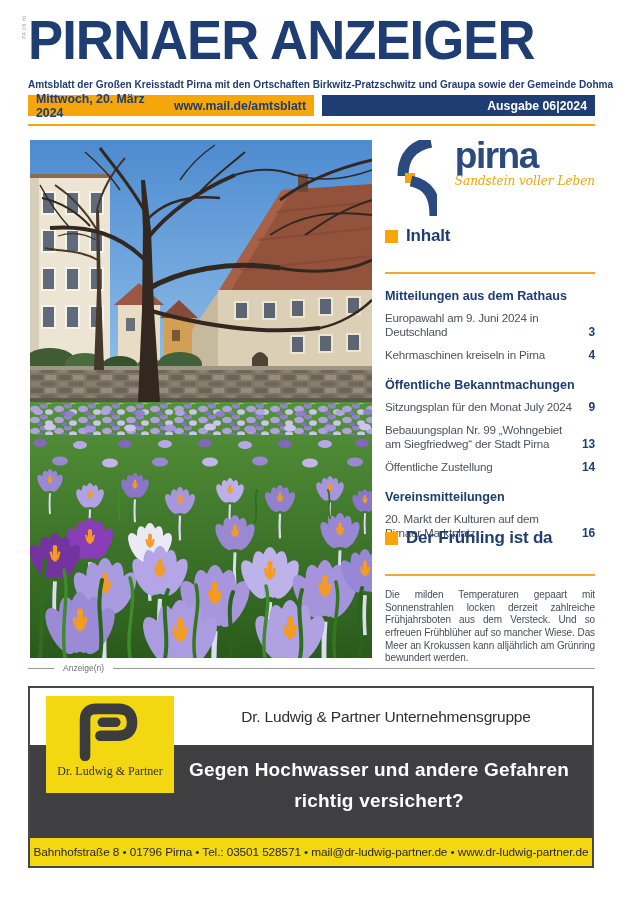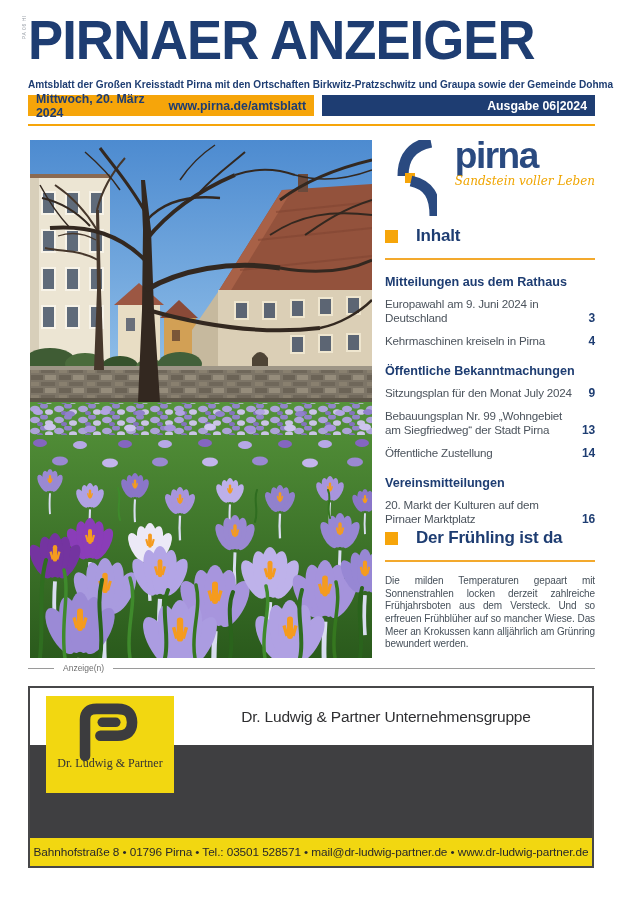--- a/index.html
+++ b/index.html
@@ -24,21 +24,21 @@
 
   
   .photo{position:absolute;left:30px;top:140px;width:342px;height:518px;}
 
   
   .rightcol{position:absolute;left:385px;top:140px;width:210px;height:520px;}
   .logo{display:flex;justify-content:space-between;align-items:flex-start;height:78px;margin-bottom:8px;}
   .logo-text{display:flex;flex-direction:column;align-items:flex-start;margin-left:2px;}
   .logo-word{font-size:37px;line-height:32px;font-weight:bold;color:#2a4a80;letter-spacing:-1.5px;}
   .logo-slogan{font-family:"DejaVu Serif",serif;font-style:italic;color:#f0a500;font-size:12px;margin-top:2px;}
-  .sec-head{display:flex;align-items:center;gap:18px;border-bottom:2px solid #f3a92d;padding-bottom:12px;}
+  .sec-head{display:flex;align-items:center;gap:8px;border-bottom:2px solid #f3a92d;padding-bottom:26px;}
   .sec-head .sq{width:13px;height:13px;background:#f6a50a;flex:0 0 auto;}
   .sec-head .t{font-size:17px;font-weight:bold;color:#1e3d72;letter-spacing:-.2px;}
   .toc-sec-title{font-weight:bold;color:#1e3d72;font-size:12.6px;margin:15px 0 8px;}
   .entry{display:flex;align-items:flex-end;margin-bottom:8px;font-size:11.6px;color:#4b535c;
     line-height:1.25;letter-spacing:-.2px;}
   .entry .lbl{flex:1;padding-right:6px;}
   .entry .pg{font-weight:bold;color:#1e3d72;font-size:12px;}
   .article{position:absolute;top:388px;left:0;right:0;}
   .article p{margin:13px 0 12px;font-size:10px;line-height:1.27;color:#46505a;
     text-align:justify;letter-spacing:-.1px;}
@@ -49,39 +49,39 @@
   .ad-divider .l1{width:26px;height:1px;background:#9a9a9a;}
   .ad-divider .l2{flex:1;height:1px;background:#9a9a9a;}
   .ad{position:absolute;left:28px;top:686px;width:566px;height:182px;border:2px solid #474749;
     background:#fff;box-sizing:border-box;}
   .ad-company{position:absolute;top:0;left:150px;right:0;height:57px;display:flex;align-items:center;
     justify-content:center;font-weight:normal;font-size:15.5px;color:#2f2f31;letter-spacing:-.2px;}
   .ad-gray{position:absolute;top:57px;left:0;right:0;bottom:28px;background:#3f3f41;}
   .ad-headline{position:absolute;top:66px;left:142px;right:6px;text-align:center;color:#fff;
     font-weight:bold;font-size:19px;line-height:31px;letter-spacing:.2px;}
   .ad-logo{position:absolute;left:16px;top:8px;width:128px;height:97px;background:#f2d711;
-    display:flex;align-items:flex-end;justify-content:center;padding-bottom:22px;box-sizing:border-box;}
+    display:flex;align-items:flex-end;justify-content:center;padding-bottom:14px;box-sizing:border-box;}
   .ad-logo svg{position:absolute;top:3px;left:16px;}
   .ad-logo-caption{font-family:"Liberation Serif",serif;font-size:12px;color:#333335;position:relative;}
   .ad-yellow{position:absolute;left:0;right:0;bottom:0;height:28px;background:#f2d711;
     display:flex;align-items:center;justify-content:center;font-size:11.8px;color:#28282a;letter-spacing:-.1px;}
 </style>
 </head>
 <body>
 
 <div class="page">
 
   <div class="print-mark">PA 06 HI</div>
   <div class="title">PIRNAER ANZEIGER</div>
   <div class="subtitle">Amtsblatt der Großen Kreisstadt Pirna mit den Ortschaften Birkwitz-Pratzschwitz und Graupa sowie der Gemeinde Dohma</div>
 
   <div class="bar">
     <div class="bar-orange">
       <span>Mittwoch, 20. März 2024</span>
-      <span>www.pirna.de/amtsblatt</span>
+      <span>www.mail.de/amtsblatt</span>
     </div>
     <div class="bar-gap"></div>
     <div class="bar-blue">
       <span>Ausgabe 06|2024</span>
     </div>
   </div>
   <div class="sep"></div>
 
   <div class="photo">
     <svg width="342" height="518" viewBox="0 0 342 518">
@@ -366,20 +366,24 @@
 
   <div class="ad-divider">
     <span class="l1"></span>
     <span>Anzeige(n)</span>
     <span class="l2"></span>
   </div>
 
   <div class="ad">
     <div class="ad-company">Dr. Ludwig &amp; Partner Unternehmensgruppe</div>
     <div class="ad-gray"></div>
+    <div class="ad-headline">
+      <div>Gegen Hochwasser und andere Gefahren</div>
+      <div>richtig versichert?</div>
+    </div>
     <div class="ad-logo">
       <svg width="96" height="62" viewBox="0 0 100 62">
         <path d="M24 58 L24 20 Q24 9 36 9 L58 9 Q73 9 73 23 Q73 37 58 37 L40 37" stroke="#3c3c3e" stroke-width="11" fill="none" stroke-linecap="round" stroke-linejoin="round"></path>
         <path d="M42 23 L56 23" stroke="#3c3c3e" stroke-width="10" fill="none" stroke-linecap="round"></path>
       </svg>
       <span class="ad-logo-caption">Dr. Ludwig &amp; Partner</span>
     </div>
     <div class="ad-yellow">
       <span>Bahnhofstraße 8 • 01796 Pirna • Tel.: 03501 528571 • mail@dr-ludwig-partner.de • www.dr-ludwig-partner.de</span>
     </div>

